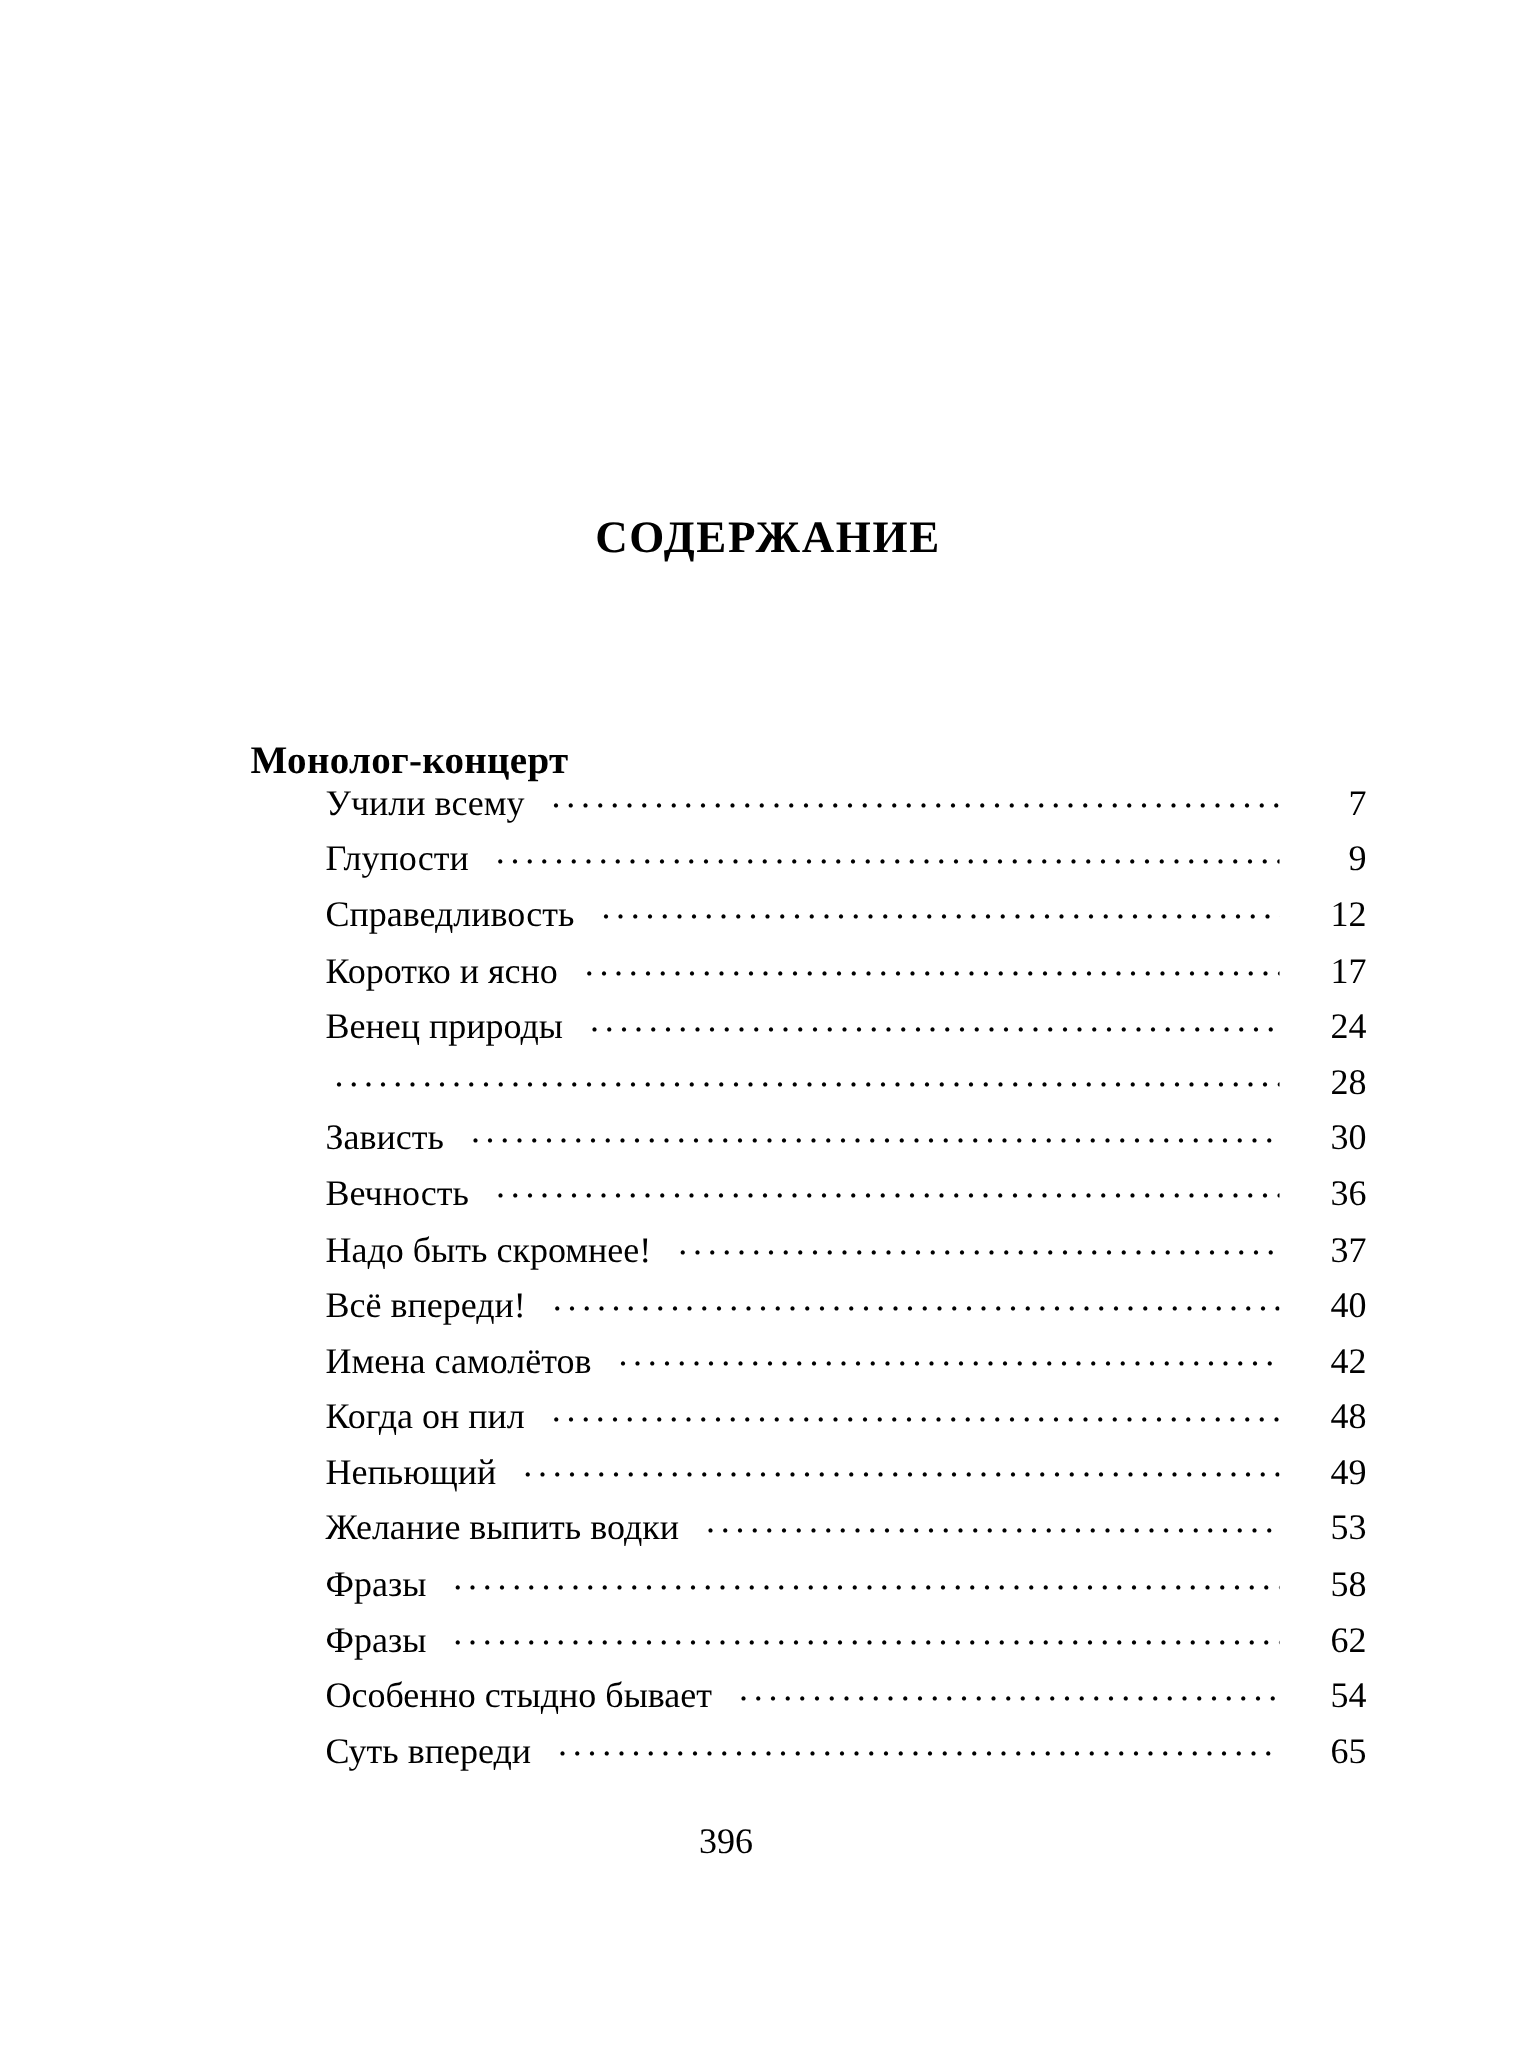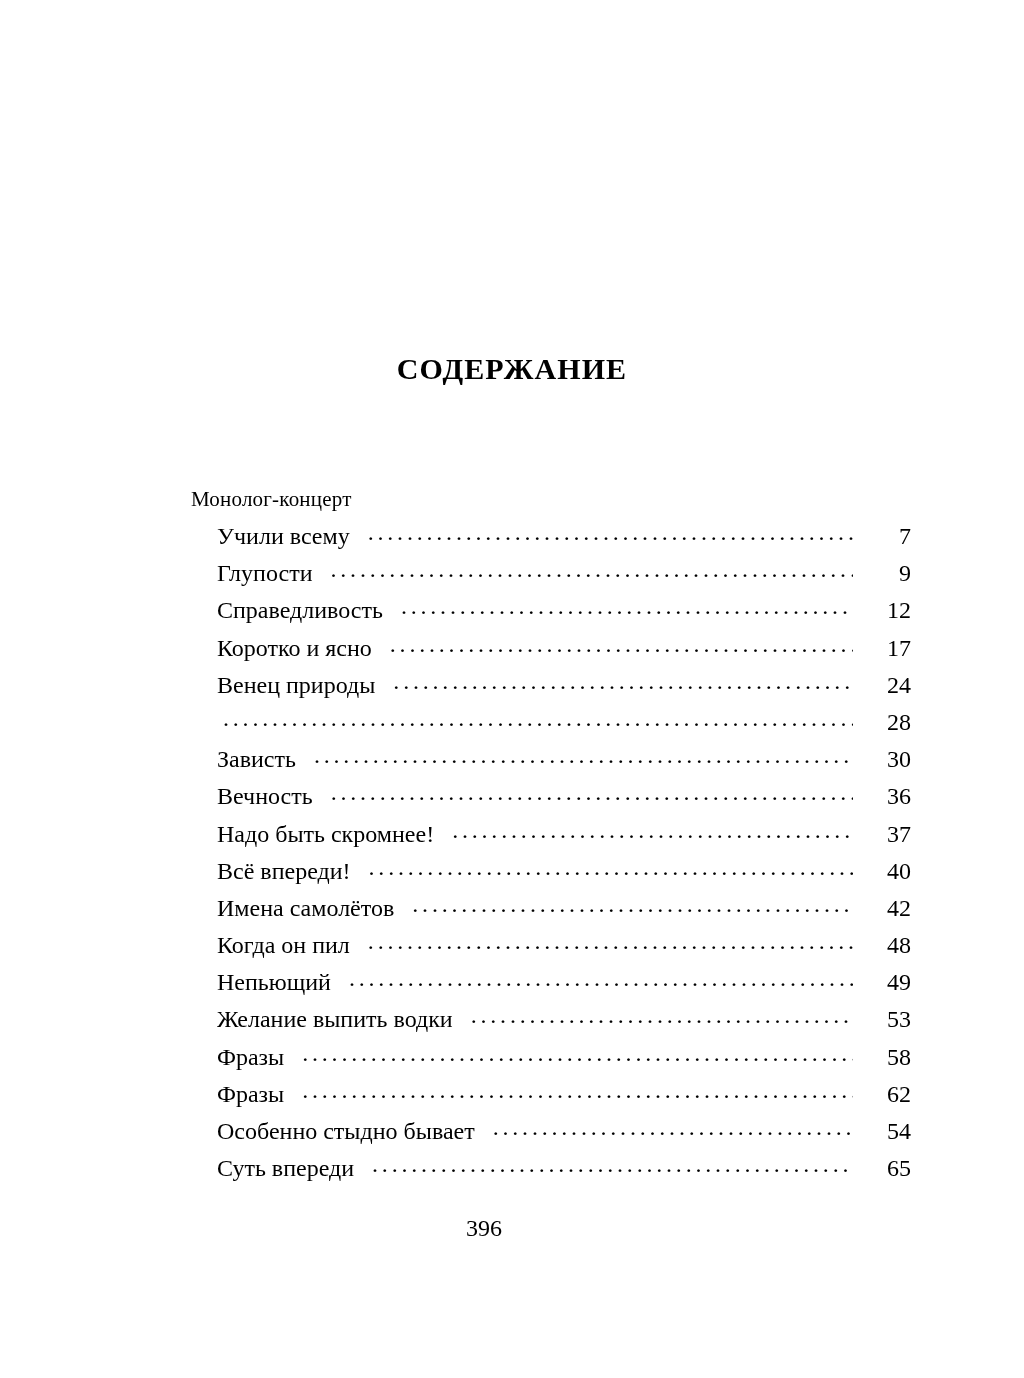--- a/index.html
+++ b/index.html
@@ -18,42 +18,41 @@
   }
 
   .page {
     position: absolute;
     inset: 0;
   }
 
   
   .toc-title {
     position: absolute;
-    top: 334px;
+    top: 324px;
     left: 0;
     width: 1024px;
     text-align: center;
     font-size: 30px;
     font-weight: bold;
     letter-spacing: 1.1px;
     line-height: 1;
     white-space: nowrap;
   }
 
   
   .section-header {
     position: absolute;
     top: 470px;
     left: 167px;
-    font-size: 21px;
-    font-weight: normal;
+    font-size: 26px;
+    font-weight: bold;
     line-height: 1.15;
     letter-spacing: 0.2px;
     white-space: nowrap;
-    margin-left: 24px;
   }
 
   
   .toc-list {
     position: absolute;
     top: 506px;
     left: 205px;
     width: 694px;
     list-style: none;
     margin: 12px;

